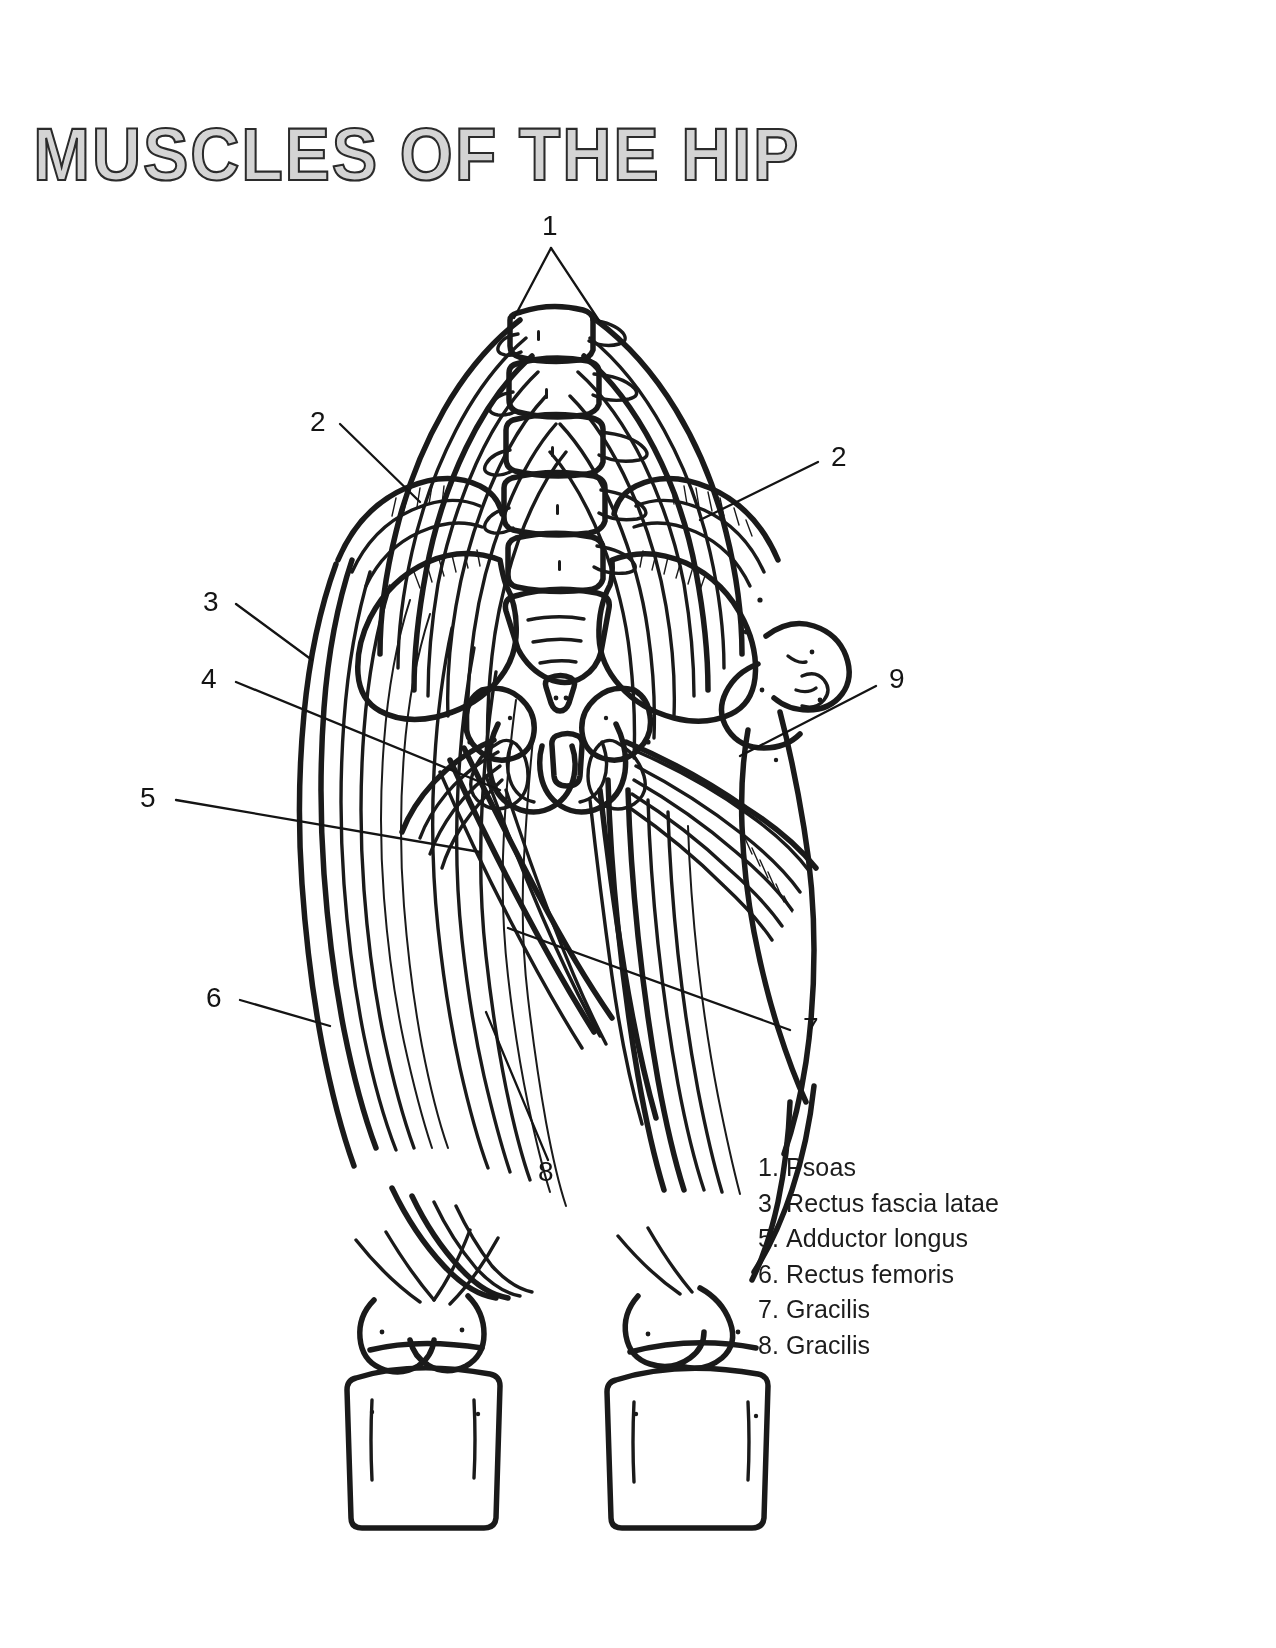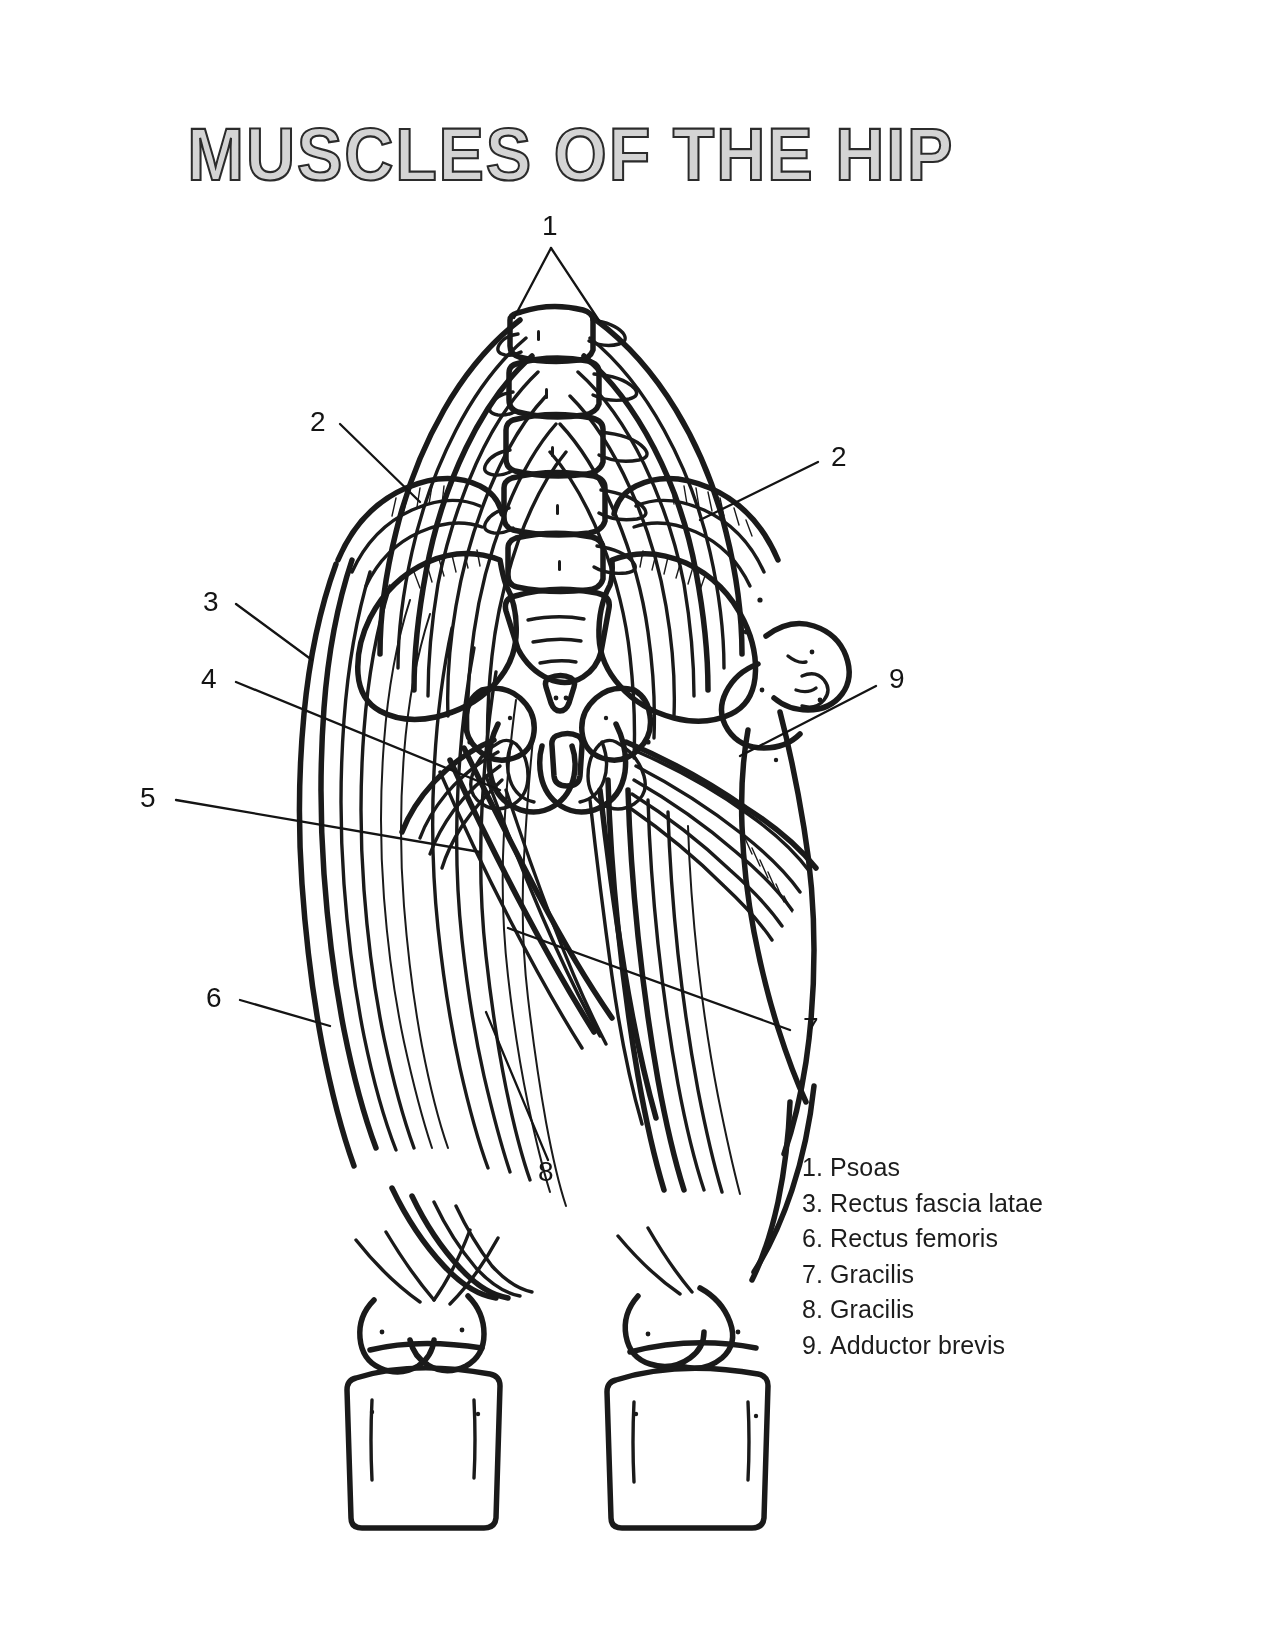--- a/index.html
+++ b/index.html
@@ -27,37 +27,36 @@
     left: 0;
     top: 0;
     width: 1276px;
     height: 1648px;
   }
   .title-wrap {
     position: absolute;
     left: 0;
     top: 112px;
     width: 1141px;
-    text-align: center;
     pointer-events: none;
   }
   .title-text {
     font-family: "Liberation Sans", sans-serif;
     font-size: 74px;
     font-weight: 700;
     letter-spacing: 2px;
     transform: scaleX(0.92);
     display: inline-block;
     color: transparent;
     -webkit-text-stroke: 2.2px #2b2b2b;
     text-shadow: 1px 1px 0 rgba(60,60,60,0.22);
   }
   .legend {
     position: absolute;
-    left: 802px;
+    left: 758px;
     top: 1150px;
     width: 320px;
   }
   .legend-item {
     font-size: 25px;
     line-height: 35.6px;
     color: #1c1c1c;
     white-space: nowrap;
     letter-spacing: 0.1px;
   }
@@ -433,26 +432,26 @@
   <div class="callout-num" style="left:889px; top:665px;">9</div>
 
   <div class="legend">
     <div class="legend-item">
       <span class="legend-num">1.</span><span>Psoas</span>
     </div>
     <div class="legend-item">
       <span class="legend-num">3.</span><span>Rectus fascia latae</span>
     </div>
     <div class="legend-item">
+      <span class="legend-num">5.</span><span>Adductor longus</span>
+    </div>
+    <div class="legend-item">
       <span class="legend-num">6.</span><span>Rectus femoris</span>
     </div>
     <div class="legend-item">
       <span class="legend-num">7.</span><span>Gracilis</span>
     </div>
     <div class="legend-item">
       <span class="legend-num">8.</span><span>Gracilis</span>
     </div>
-    <div class="legend-item">
-      <span class="legend-num">9.</span><span>Adductor brevis</span>
-    </div>
   </div>
 
 </div>
 
 </body></html>

